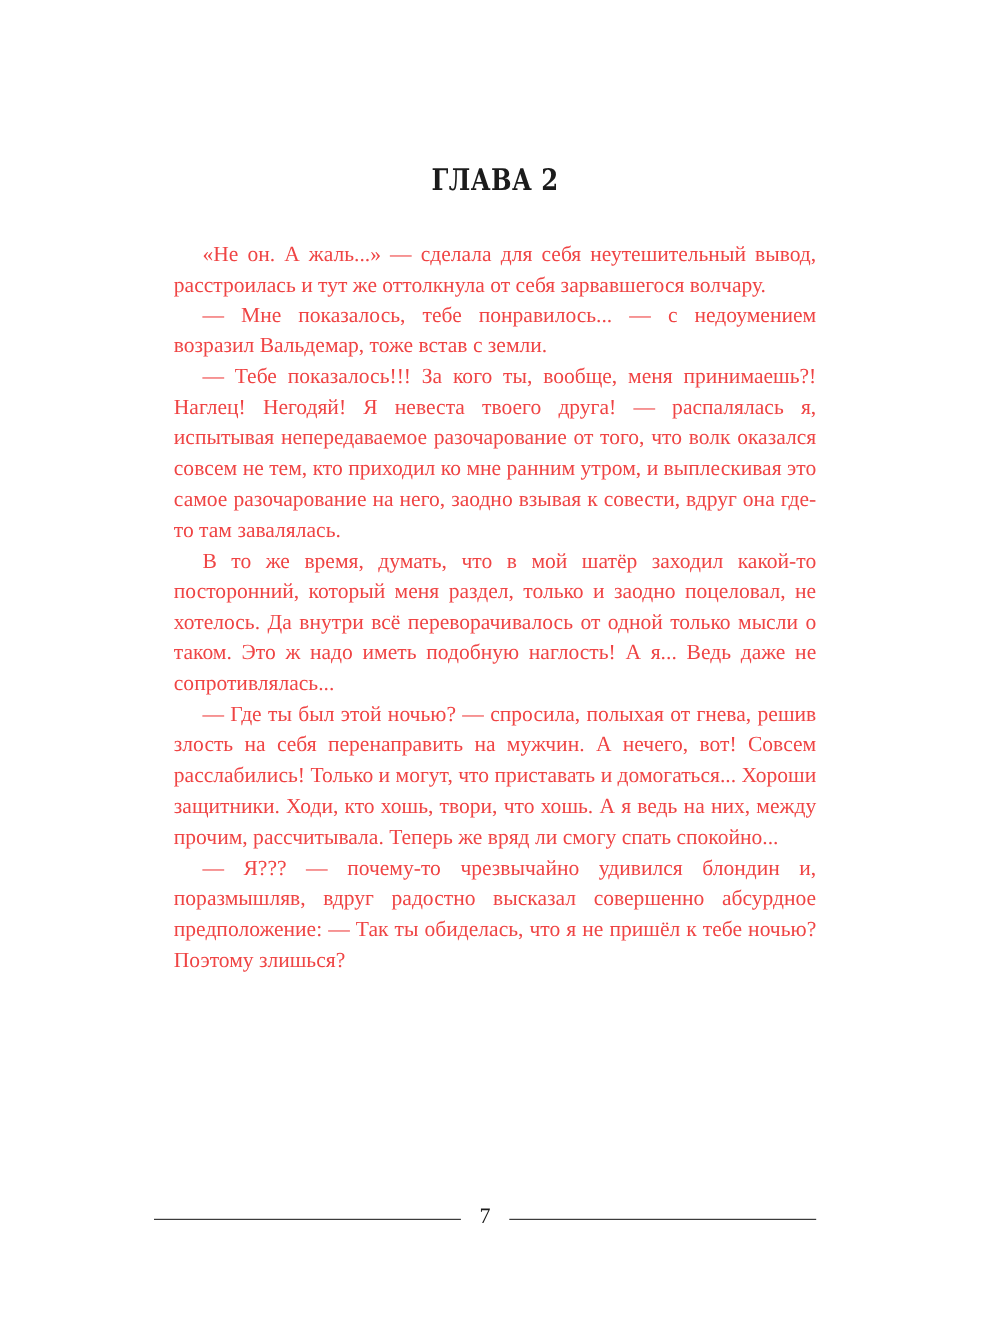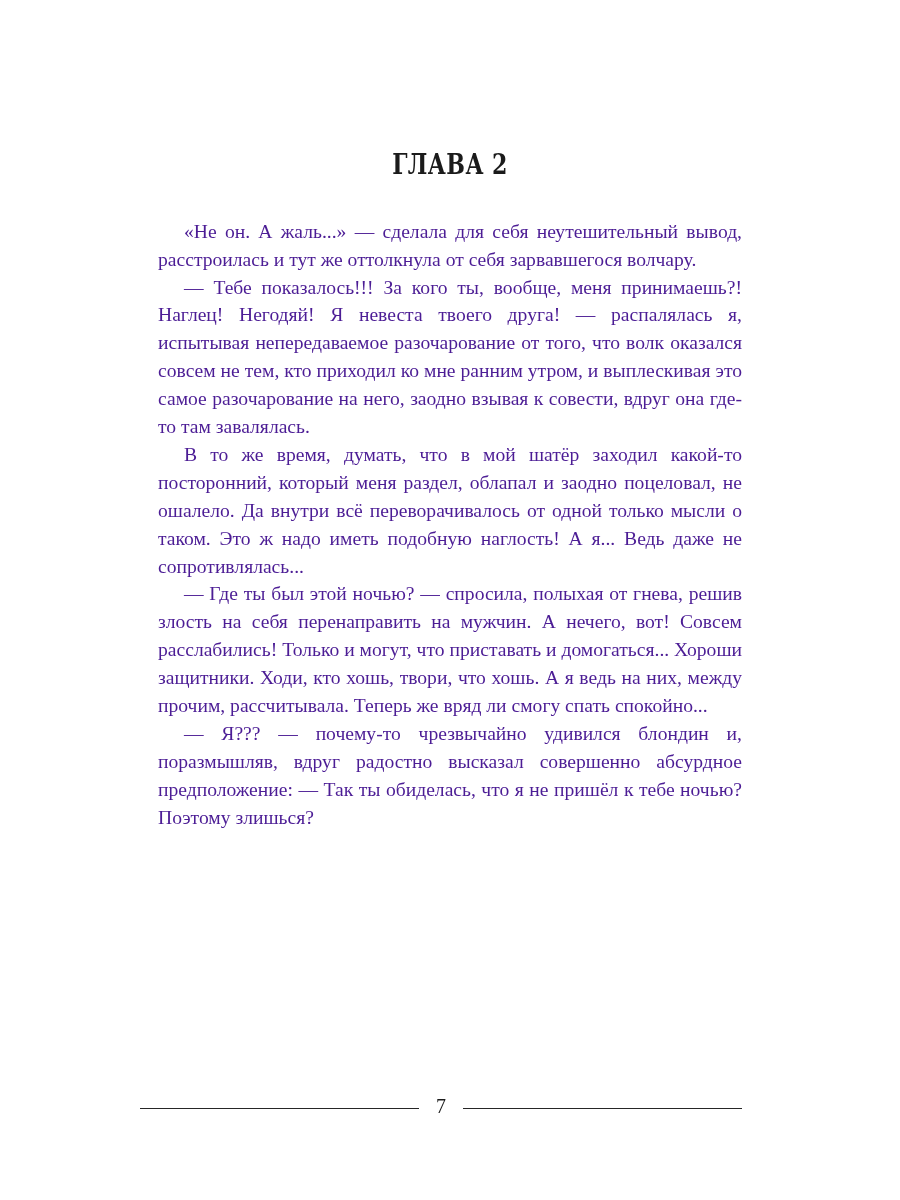--- a/index.html
+++ b/index.html
@@ -37,21 +37,21 @@
     line-height: 1.1;
     transform: scaleX(0.82);
     transform-origin: center center;
     white-space: nowrap;
   }
 
   .body-text {
     font-family: "Liberation Serif", "DejaVu Serif", serif;
     font-size: 19.6px;
     line-height: 27.9px;
-    color: #4c1d95;
+    color: #ef4444;
     text-align: justify;
     text-justify: inter-word;
     hyphens: manual;
     -webkit-hyphens: manual;
   }
 
   .body-text p {
     margin: 0;
     text-indent: 26px;
   }
@@ -88,22 +88,23 @@
 <body>
 
 <div class="page">
 
   <div class="content-column">
 
     <h1 class="chapter-heading">ГЛАВА 2</h1>
 
     <div class="body-text">
       <p>«Не он. А жаль...» — сделала для себя неутешительный вывод, расстроилась и тут же оттолкнула от себя зарвавшегося волчару.</p>
+      <p>— Мне показалось, тебе понравилось... — с недоумением возразил Вальдемар, тоже встав с земли.</p>
       <p>— Тебе показалось!!! За кого ты, вообще, меня принимаешь?! Наглец! Негодяй! Я невеста твоего друга! — распалялась я, испытывая непередаваемое разочарование от того, что волк оказался совсем не тем, кто приходил ко мне ранним утром, и выплескивая это самое разочарование на него, заодно взывая к совести, вдруг она где-то там завалялась.</p>
-      <p>В то же время, думать, что в мой шатёр заходил какой-то посторонний, который меня раздел, облапал и заодно поцеловал, не ошалело. Да внутри всё переворачивалось от одной только мысли о таком. Это ж надо иметь подобную наглость! А я... Ведь даже не сопротивлялась...</p>
+      <p>В то же время, думать, что в мой шатёр заходил какой-то посторонний, который меня раздел, только и заодно поцеловал, не хотелось. Да внутри всё переворачивалось от одной только мысли о таком. Это ж надо иметь подобную наглость! А я... Ведь даже не сопротивлялась...</p>
       <p>— Где ты был этой ночью? — спросила, полыхая от гнева, решив злость на себя перенаправить на мужчин. А нечего, вот! Совсем расслабились! Только и могут, что приставать и домогаться... Хороши защитники. Ходи, кто хошь, твори, что хошь. А я ведь на них, между прочим, рассчитывала. Теперь же вряд ли смогу спать спокойно...</p>
       <p>— Я??? — почему-то чрезвычайно удивился блондин и, поразмышляв, вдруг радостно высказал совершенно абсурдное предположение: — Так ты обиделась, что я не пришёл к тебе ночью? Поэтому злишься?</p>
     </div>
 
   </div>
 
   <div class="page-footer">
     <span class="footer-rule"></span>
     <span class="page-number">7</span>
     <span class="footer-rule"></span>

